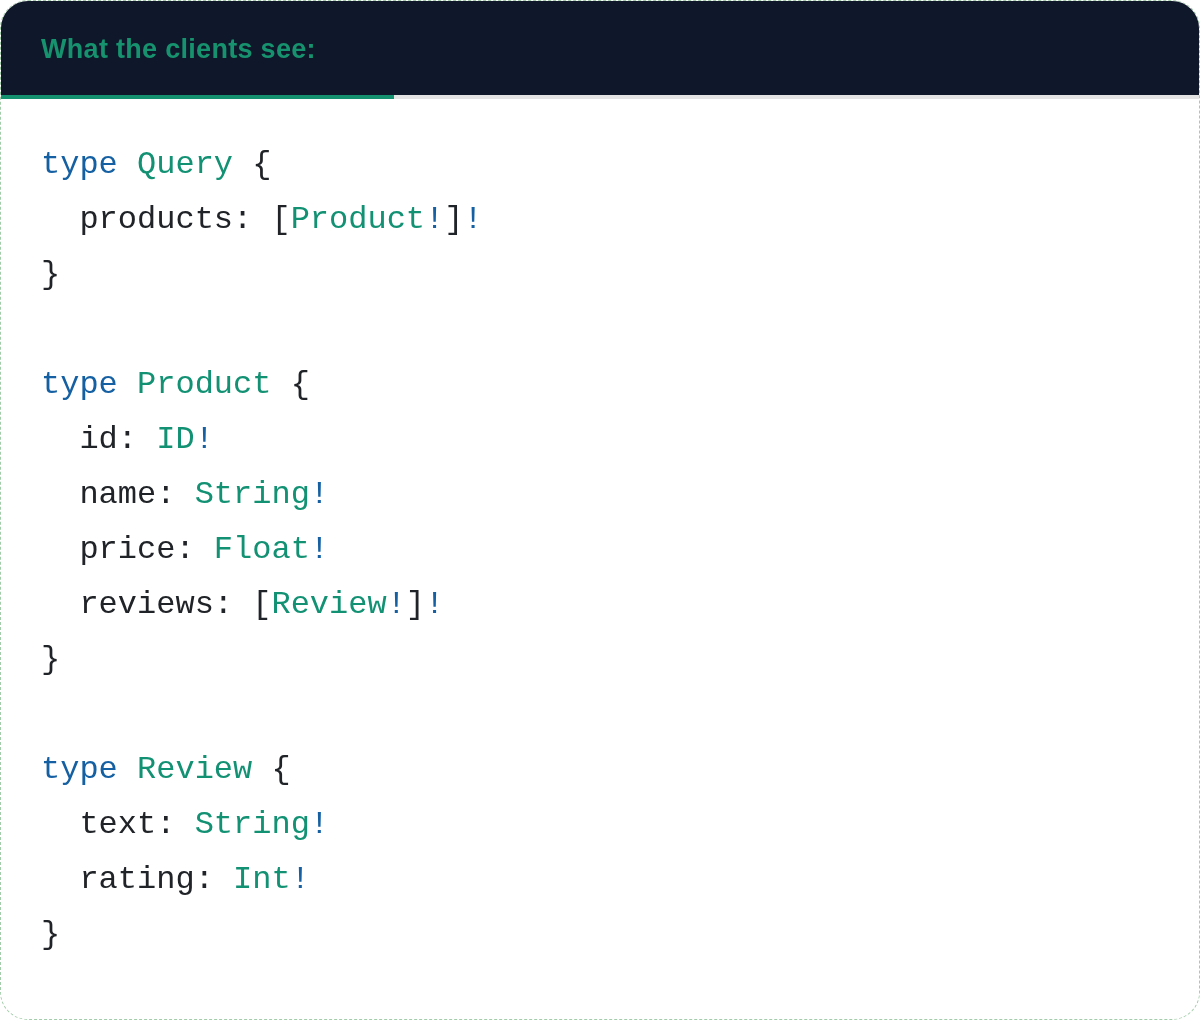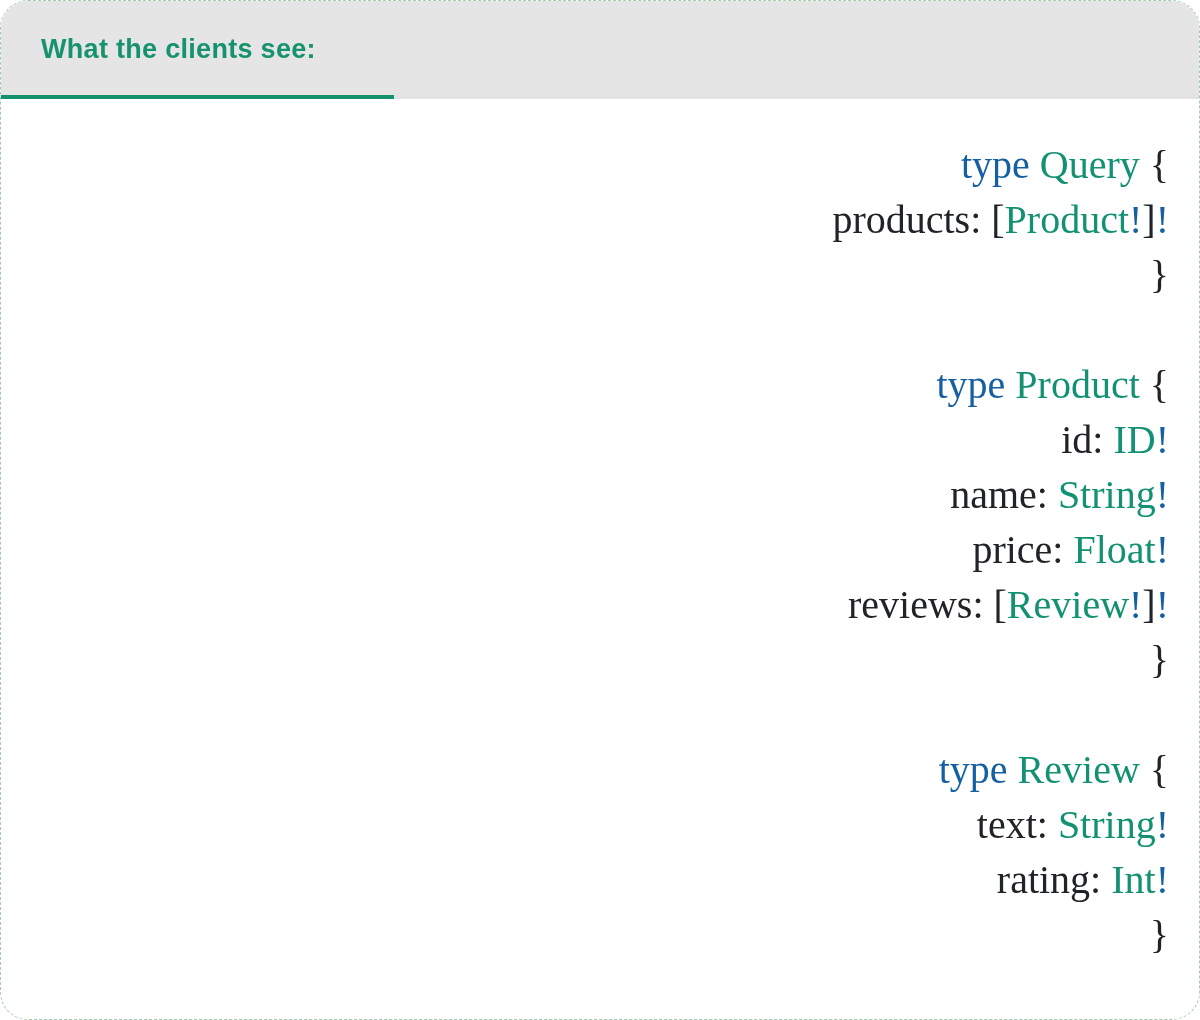--- a/index.html
+++ b/index.html
@@ -16,21 +16,21 @@
     inset: 0;
     box-sizing: border-box;
     width: 1200px;
     height: 1020px;
     background: #ffffff;
     border: 1px dashed var(--border, #a3cdaa);
     border-radius: 28px;
     overflow: hidden;
   }
   .hdr {
-    background: #e5e5e5;
+    background: #0f172a;
     padding: 30px 40px 28px 40px;
   }
   .hdr-title {
     display: inline-block;
     font-size: 27px;
     line-height: 36px;
     font-weight: 600;
     letter-spacing: 0.3px;
     color: var(--title, #17926e);
     cursor: pointer;
@@ -44,26 +44,25 @@
   .underline-active {
     position: absolute;
     left: 0;
     top: 0;
     height: 4px;
     width: 393px;
     background: var(--accent, #14926f);
   }
   .code {
     padding: 38px 30px 40px 40px;
-    font-family: Liberation Serif, serif;
-    font-size: 40px;
+    font-family: Liberation Mono, monospace;
+    font-size: 32px;
     line-height: 55px;
     white-space: pre;
     color: var(--pl, #202327);
-    text-align: right;
   }
   .line { height: 55px; }
   .tok-keyword { color: var(--kw, #1560a2); }
   .tok-type    { color: var(--ty, #129173); }
   .tok-plain   { color: var(--pl, #202327); }
   .tok-bang    { color: var(--bg, #1560a2); }
 </style>
 </head>
 <body>
 

